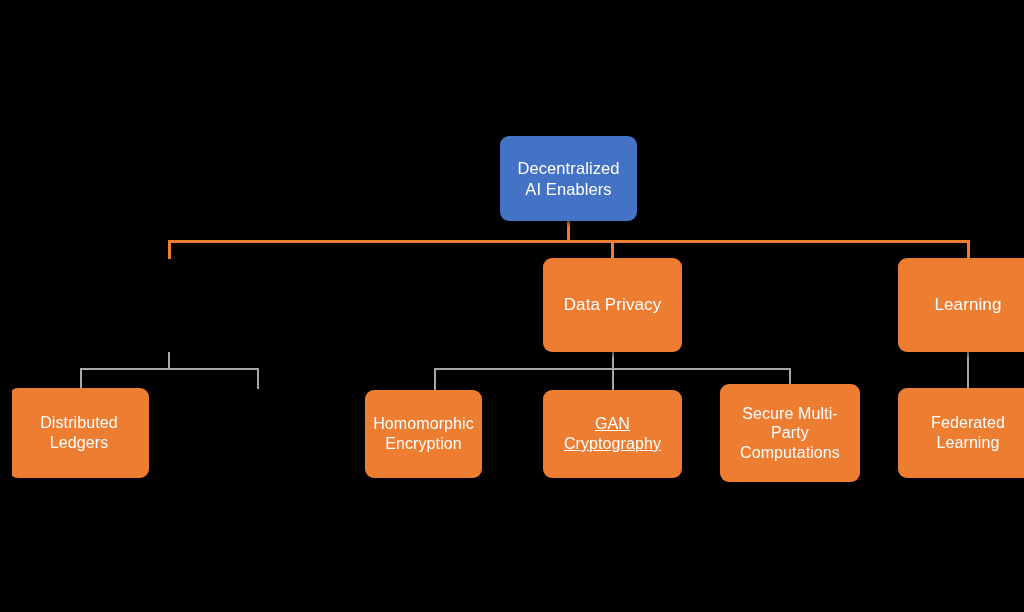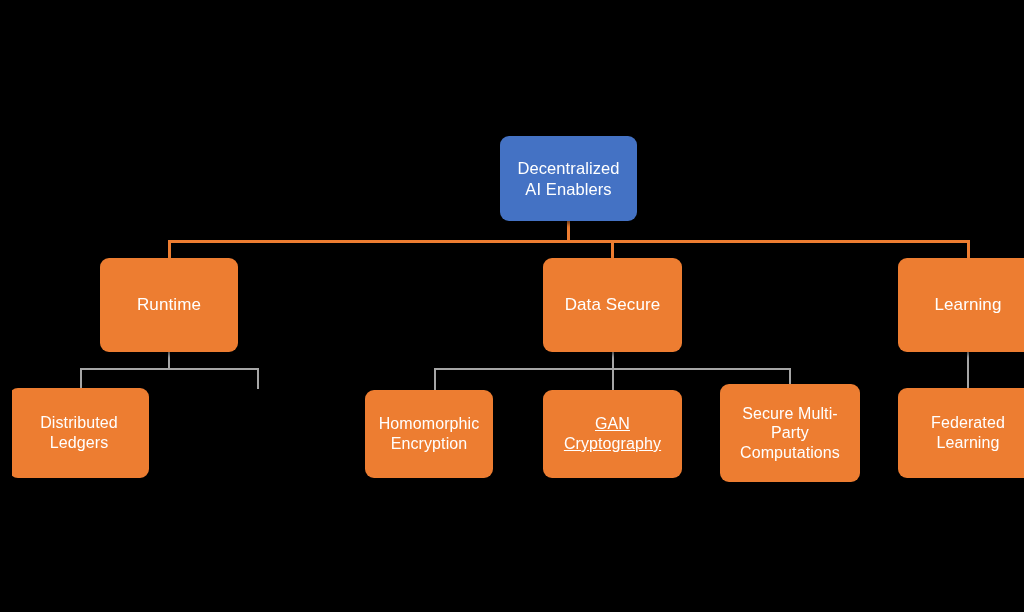--- a/index.html
+++ b/index.html
@@ -78,31 +78,30 @@
     <div class="conn gray v" style="left:600px; top:368px; height:23px; background:#A6A6A6;"></div>
     <div class="conn gray v" style="left:777px; top:368px; height:17px; background:#A6A6A6;"></div>
 
     <div class="conn gray v" style="left:955px; top:352px; height:37px; background:#A6A6A6;"></div>
 
   </div>
 
   <div class="node root" style="left:488px; top:136px; width:137px; height:85px; background:#4472C4;">Decentralized
 AI Enablers</div>
 
-  <div class="node level2" style="left:88px; top:258px; width:138px; height:94px; background:#ED7D31;">Runtime</div>
 
-  <div class="node level2" style="left:531px; top:258px; width:139px; height:94px; background:#ED7D31;">Data Secure</div>
+  <div class="node level2" style="left:531px; top:258px; width:139px; height:94px; background:#ED7D31;">Data Privacy</div>
 
   <div class="node level2" style="left:886px; top:258px; width:140px; height:94px; background:#ED7D31;">Learning</div>
 
   <div class="node level3" style="left:-3px; top:388px; width:140px; height:90px; background:#ED7D31;">Distributed
 Ledgers</div>
 
 
-  <div class="node level3" style="left:353px; top:390px; width:128px; height:88px; background:#ED7D31;">Homomorphic
+  <div class="node level3" style="left:353px; top:390px; width:117px; height:88px; background:#ED7D31;">Homomorphic
 Encryption</div>
 
   <div class="node level3" style="left:531px; top:390px; width:139px; height:88px; background:#ED7D31;text-decoration:underline;">GAN
 Cryptography</div>
 
   <div class="node level3" style="left:708px; top:384px; width:140px; height:98px; background:#ED7D31;">Secure Multi-
 Party
 Computations</div>
 
   <div class="node level3" style="left:886px; top:388px; width:140px; height:90px; background:#ED7D31;">Federated

